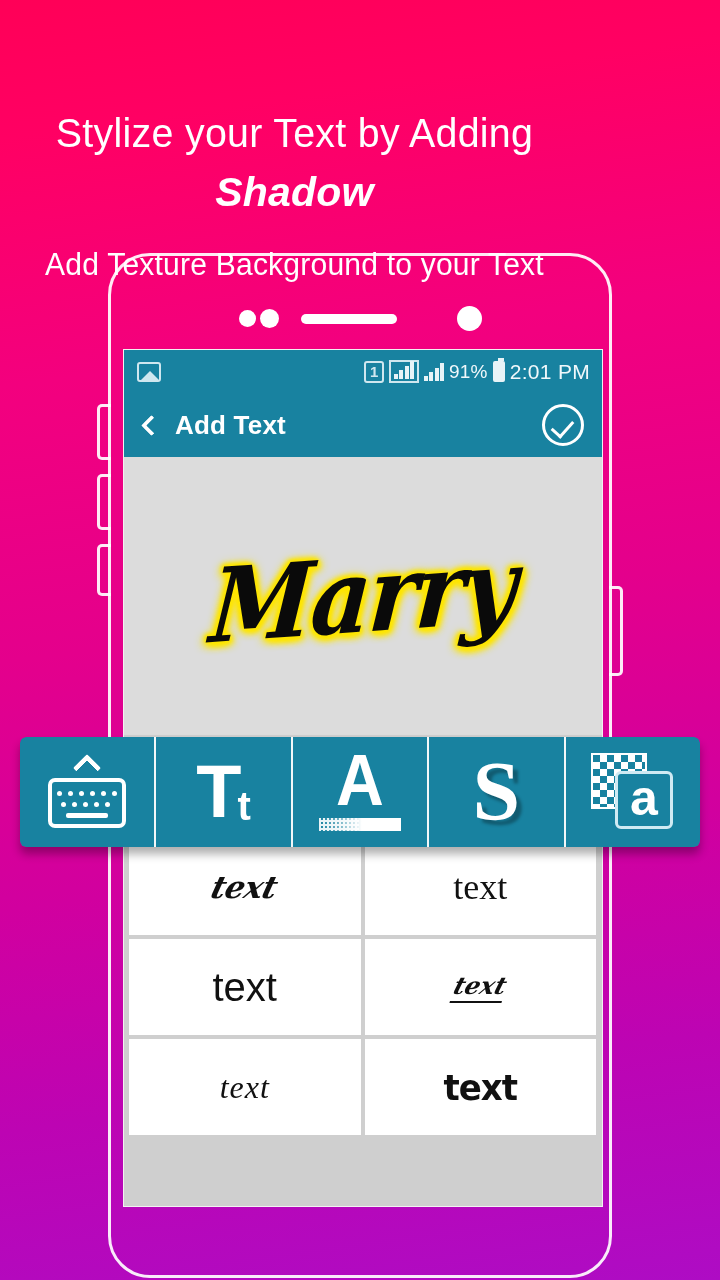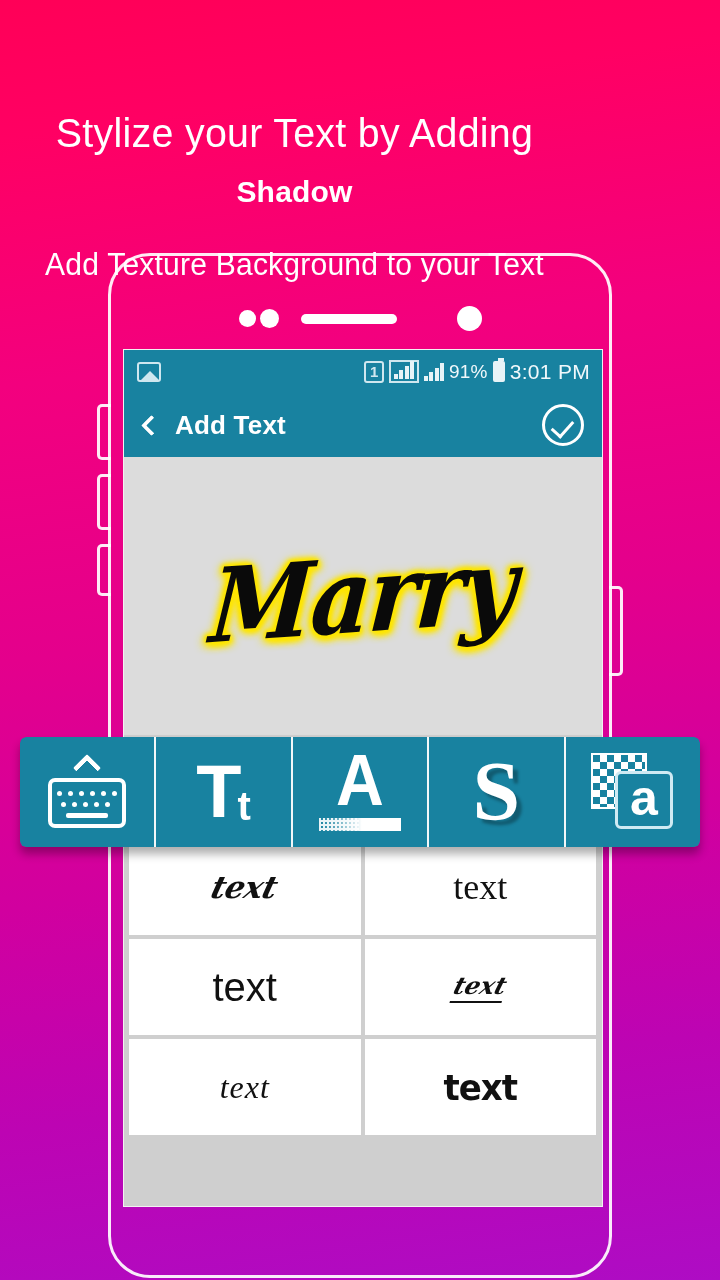--- a/index.html
+++ b/index.html
@@ -36,24 +36,25 @@
     font-size: 41px;
     line-height: 60px;
     font-weight: 400;
     letter-spacing: .3px;
     padding-top: 57px;
     font-family: "Liberation Sans", sans-serif;
     font-stretch: condensed;
     transform: scaleX(.96);
   }
   .promo-line2 {
-    font-size: 30px;
+    font-size: 41px;
     line-height: 58px;
     font-weight: 700;
     letter-spacing: .2px;
+    font-style: italic;
   }
   .promo-sub {
     font-size: 31px;
     line-height: 44px;
     font-weight: 400;
     padding-top: 22px;
     letter-spacing: .2px;
     transform: scaleX(.97);
   }
 
@@ -340,21 +341,21 @@
               <i></i>
             </div>
           <div class="ic-bars">
               <i></i>
               <i></i>
               <i></i>
               <i></i>
             </div>
           <div class="sb-batt-pct">91%</div>
           <div class="ic-batt"></div>
-          <div class="sb-time">3:01 PM</div>
+          <div class="sb-time">2:01 PM</div>
         </div>
       </div>
 
       <div class="appbar">
         <div class="back-chevron"></div>
         <div class="appbar-title">Add Text</div>
         <div class="check-circle"></div>
       </div>
 
       <div class="canvas">

